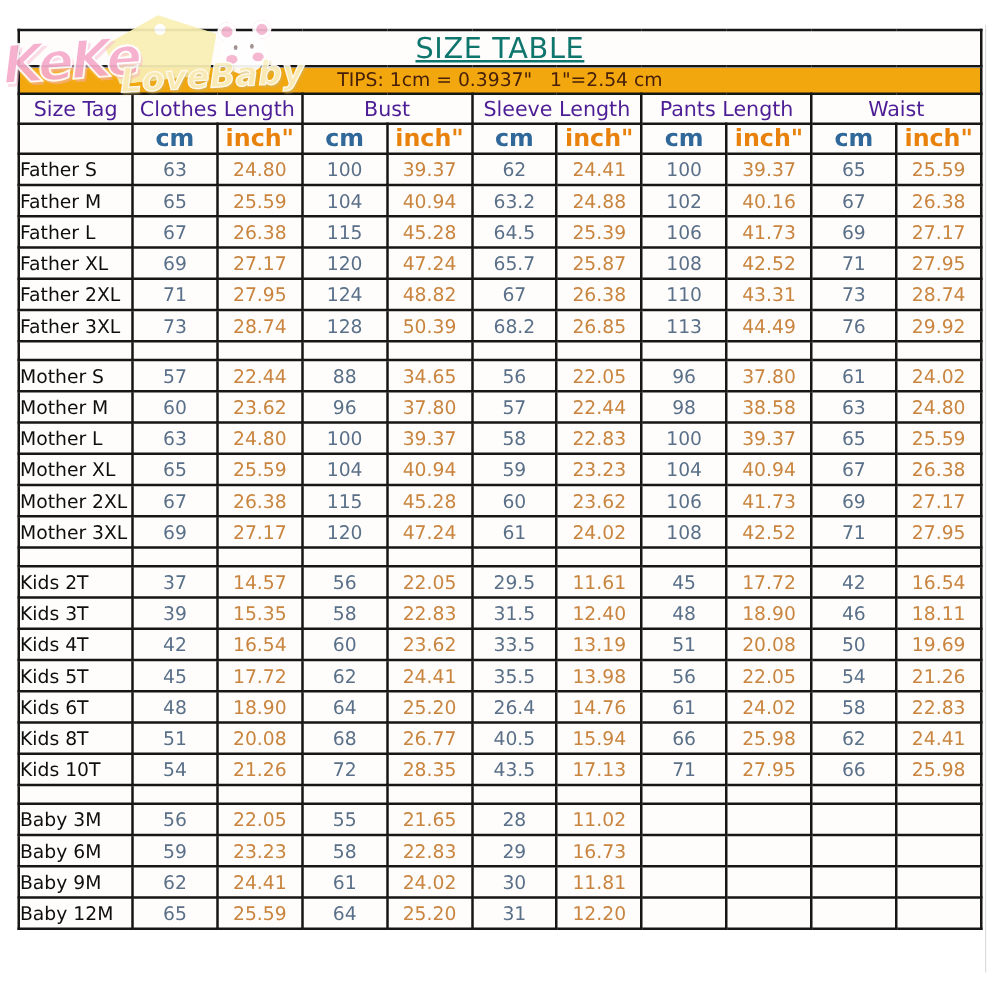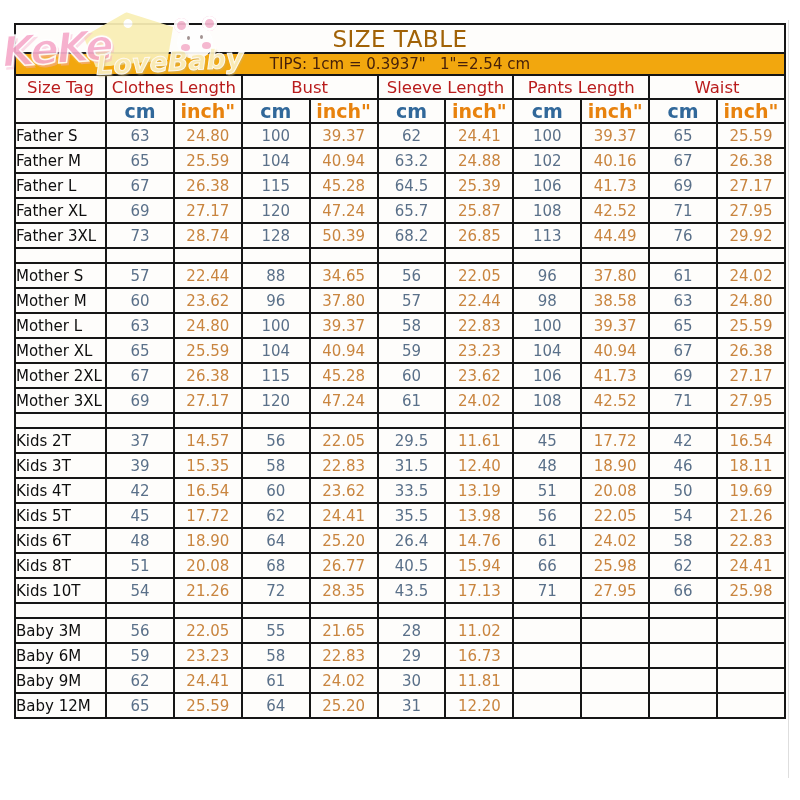--- a/index.html
+++ b/index.html
@@ -16,23 +16,23 @@
   .stage{position:absolute;inset:0;}
   .edge-line{position:absolute;left:788px;top:20px;width:1px;height:758px;background:#dedede;}
 
   table.size-table{
     position:absolute;left:14px;top:23px;width:770px;
     border-collapse:collapse;table-layout:fixed;
     border:2px solid var(--grid);
     background:#fefdfb;
   }
   td{border:2px solid var(--grid);padding:0 2px;text-align:center;vertical-align:middle;overflow:hidden;}
-  .title-cell{height:27px;font-size:23px;letter-spacing:.5px;color:#a16207;}
+  .title-cell{height:27px;font-size:23px;letter-spacing:.5px;color:#0f766e;text-decoration:underline;}
   .tips-cell{height:20px;font-size:15px;background:var(--tips-bg);color:var(--tips-text);white-space:pre;}
-  .head-row td{height:22px;font-size:16.5px;color:#b91c1c;}
+  .head-row td{height:22px;font-size:16.5px;color:#4c1d95;}
   .unit-row td{height:21px;font-size:19px;font-weight:bold;}
   .unit-row td.cmh{color:var(--cm-header);}
   .unit-row td.inchh{color:var(--inch-header);}
   tbody td{height:23px;font-size:15px;}
   tbody td.tag{text-align:left;padding-left:0;color:#0e0e0e;}
   tbody td.cm{color:var(--cm-value);}
   tbody td.inch{color:var(--inch-value);}
   tr.spacer td{height:13px;}
 
   
@@ -163,20 +163,33 @@
           <td class="cm">120</td>
           <td class="inch">47.24</td>
           <td class="cm">65.7</td>
           <td class="inch">25.87</td>
           <td class="cm">108</td>
           <td class="inch">42.52</td>
           <td class="cm">71</td>
           <td class="inch">27.95</td>
         </tr>
         <tr>
+          <td class="tag">Father 2XL</td>
+          <td class="cm">71</td>
+          <td class="inch">27.95</td>
+          <td class="cm">124</td>
+          <td class="inch">48.82</td>
+          <td class="cm">67</td>
+          <td class="inch">26.38</td>
+          <td class="cm">110</td>
+          <td class="inch">43.31</td>
+          <td class="cm">73</td>
+          <td class="inch">28.74</td>
+        </tr>
+        <tr>
           <td class="tag">Father 3XL</td>
           <td class="cm">73</td>
           <td class="inch">28.74</td>
           <td class="cm">128</td>
           <td class="inch">50.39</td>
           <td class="cm">68.2</td>
           <td class="inch">26.85</td>
           <td class="cm">113</td>
           <td class="inch">44.49</td>
           <td class="cm">76</td>

